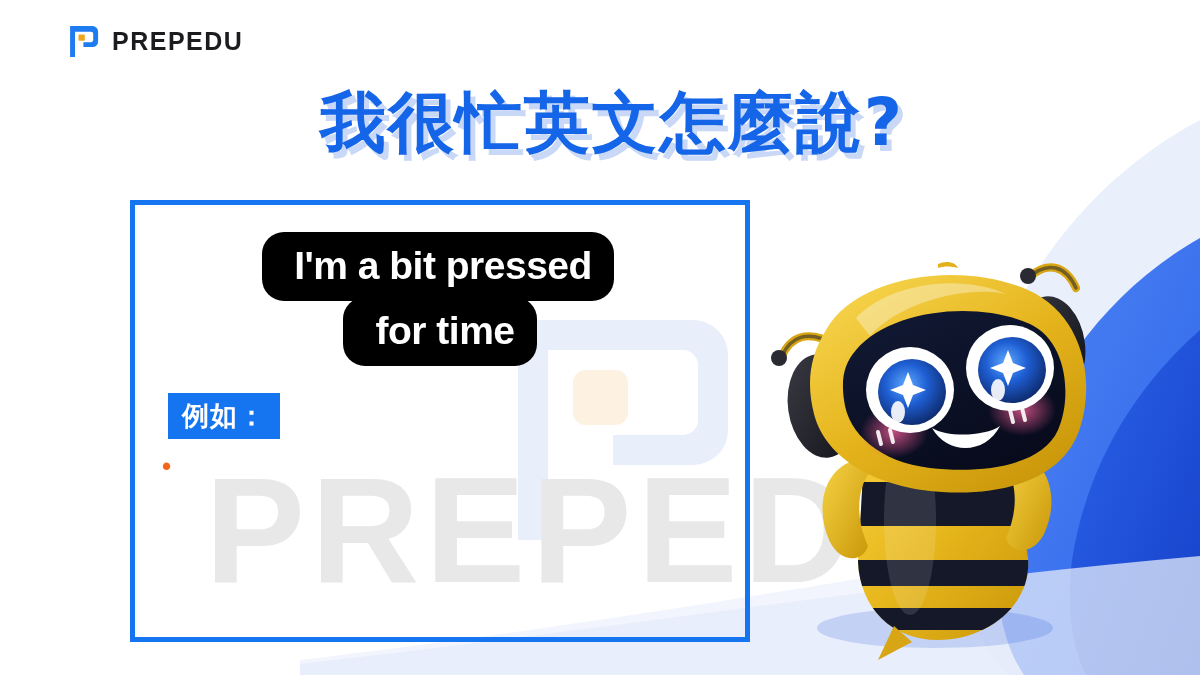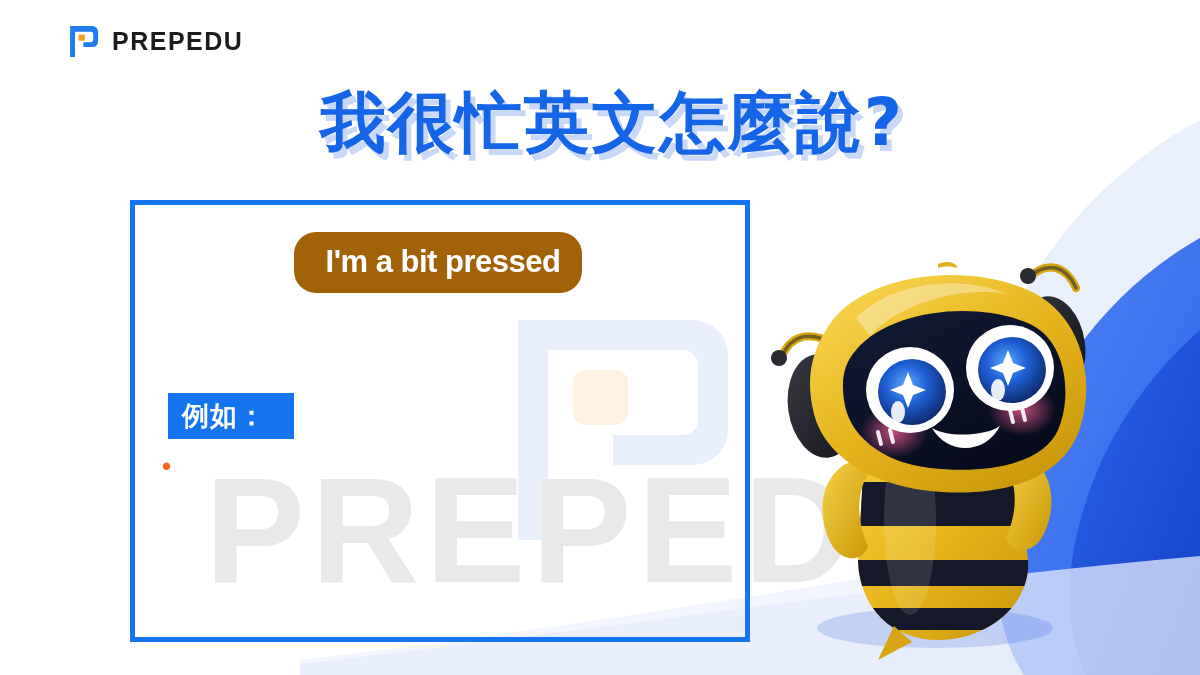--- a/index.html
+++ b/index.html
@@ -47,35 +47,35 @@
 
   
   .card {
     position:absolute; left:130px; top:200px; width:620px; height:442px;
     border:5px solid #1574f0; background:transparent; z-index:4;
   }
 
   
   .phrase { position:absolute; left:130px; top:232px; width:620px; z-index:5; text-align:center; }
   .phrase-line {
-    display:inline-block; background:#a16207; color:#ffffff;
-    font-size:31px; font-weight:700; line-height:1.0;
+    display:inline-block; background:#000000; color:#ffffff;
+    font-size:39px; font-weight:700; line-height:1.0;
     padding:14px 22px 16px 32px; border-radius:22px;
     font-family:"Liberation Sans",sans-serif; white-space:nowrap;
     letter-spacing:-0.5px;
   }
   .phrase-line.l1 { margin-left:-4px; }
   .phrase-line.l2 { margin-top:-4px; }
 
   
   .eg-tag {
     position:absolute; left:168px; top:393px; z-index:5;
     background:#1574f0; color:#ffffff;
     font-size:27px; font-weight:700; line-height:1;
-    padding:9px 28px 10px 14px;
+    padding:9px 14px 10px 14px;
     font-family:"DejaVu Sans","Liberation Sans",sans-serif;
     letter-spacing:1px;
   }
 
   
   .example {
     position:absolute; left:162px; top:455px; width:560px; z-index:5;
     color:#f4661a;
     font-weight:700;
   }
@@ -141,20 +141,21 @@
     </svg>
     <span class="brand-name">PREPEDU</span>
   </div>
 
   <div class="title">我很忙英文怎麼說?</div>
 
   <div class="card"></div>
 
   <div class="phrase">
     <span class="phrase-line l1">I'm a bit pressed</span><br>
+    <span class="phrase-line l2">for time</span>
   </div>
 
   <div class="eg-tag">例如：</div>
 
   <div class="example">
     <ul>
       <li>
       </li>
     </ul>
   </div>

